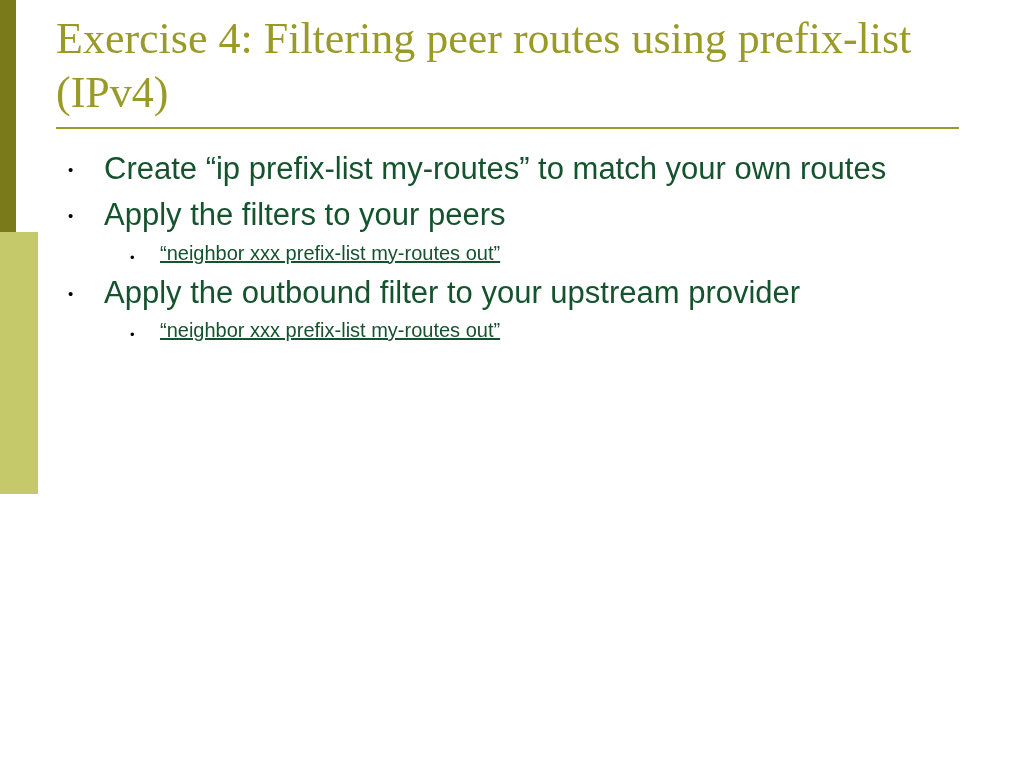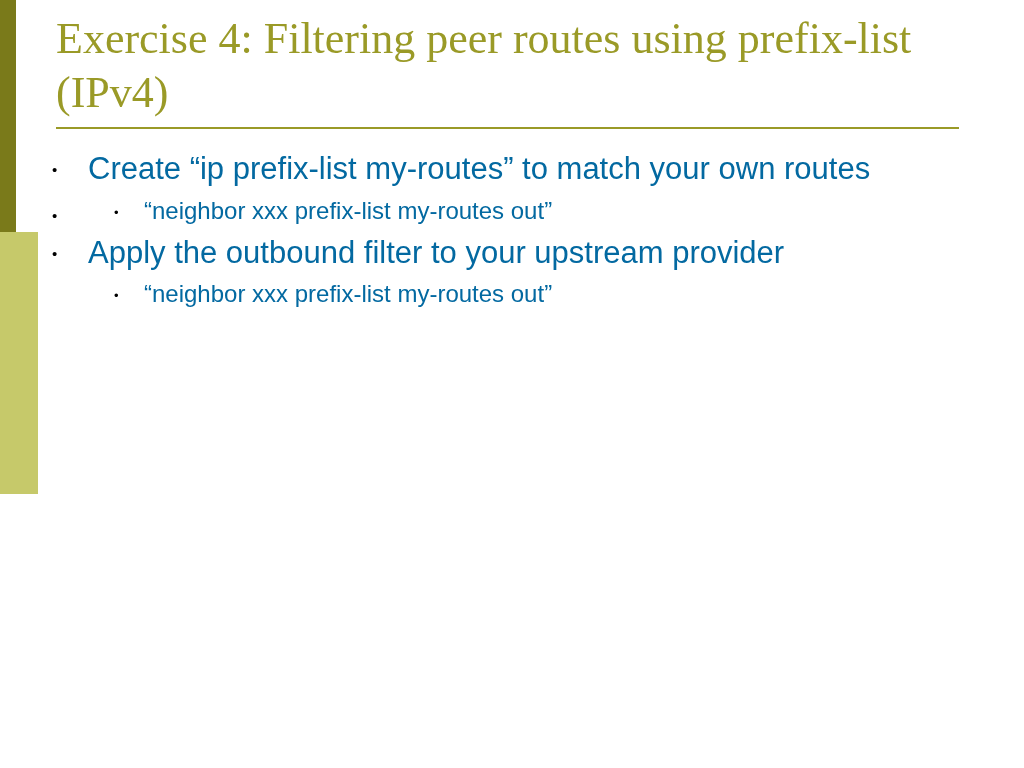--- a/index.html
+++ b/index.html
@@ -36,44 +36,45 @@
   }
   .title-underline {
     position: absolute;
     left: 56px; top: 127px;
     width: 903px;
     height: 0;
     border-top: 2px solid #9a9a27;
   }
   .body {
     position: absolute;
-    left: 40px; top: 150px;
+    left: 56px; top: 150px;
     width: 905px;
     font-size: 31px;
     line-height: 1.24;
-    color: #0369a1;
+    color: #14532d;
   }
   ul.lvl1 { list-style: none; }
   ul.lvl1 > li {
     position: relative;
     padding-left: 48px;
     margin-bottom: 8px;
   }
   ul.lvl1 > li::before {
     content: "•";
     position: absolute;
     left: 12px;
     top: 11px;
     font-size: 15px;
     color: #000;
   }
   ul.lvl2 {
     list-style: none;
     margin-top: 6px;
-    font-size: 24px;
+    font-size: 20px;
+    text-decoration: underline;
   }
   ul.lvl2 > li {
     position: relative;
     padding-left: 56px;
     margin-bottom: 4px;
   }
   ul.lvl2 > li::before {
     content: "•";
     position: absolute;
     left: 26px;
@@ -91,20 +92,21 @@
 
   <h1 class="title">Exercise 4: Filtering peer routes using prefix-list (IPv4)</h1>
   <div class="title-underline"></div>
 
   <div class="body">
     <ul class="lvl1">
       <li>
         <span>Create  “ip prefix-list my-routes” to match your own routes</span>
       </li>
       <li>
+        <span>Apply the filters to your peers</span>
         <ul class="lvl2">
           <li>
             <span>“neighbor xxx prefix-list my-routes out”</span>
           </li>
         </ul>
       </li>
       <li>
         <span>Apply the outbound filter to your upstream provider</span>
         <ul class="lvl2">
           <li>

